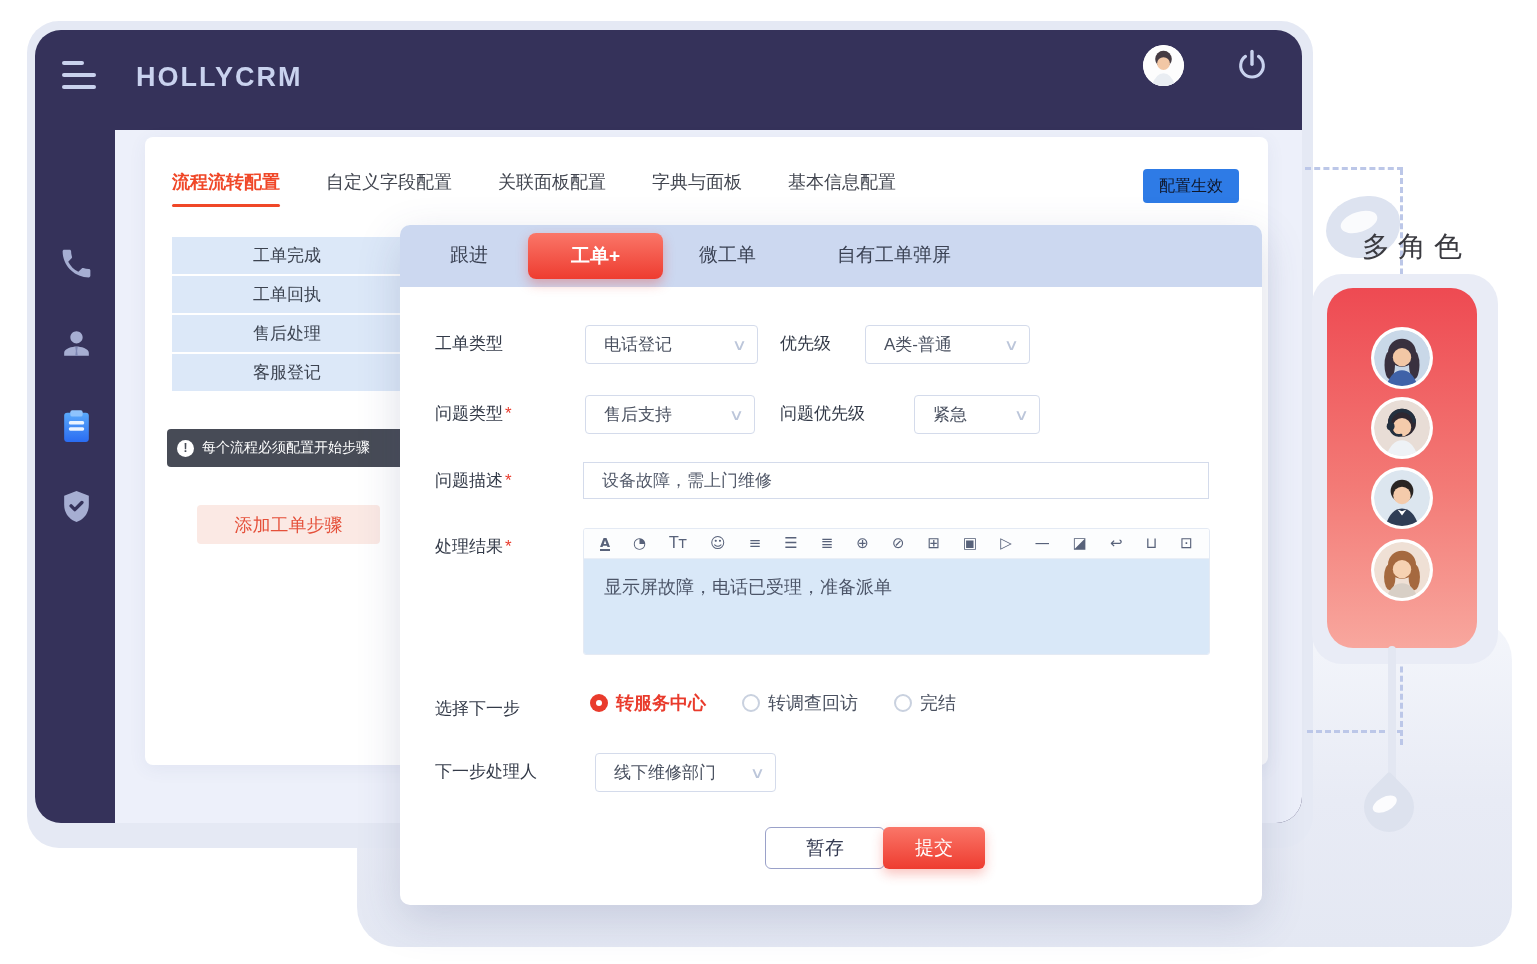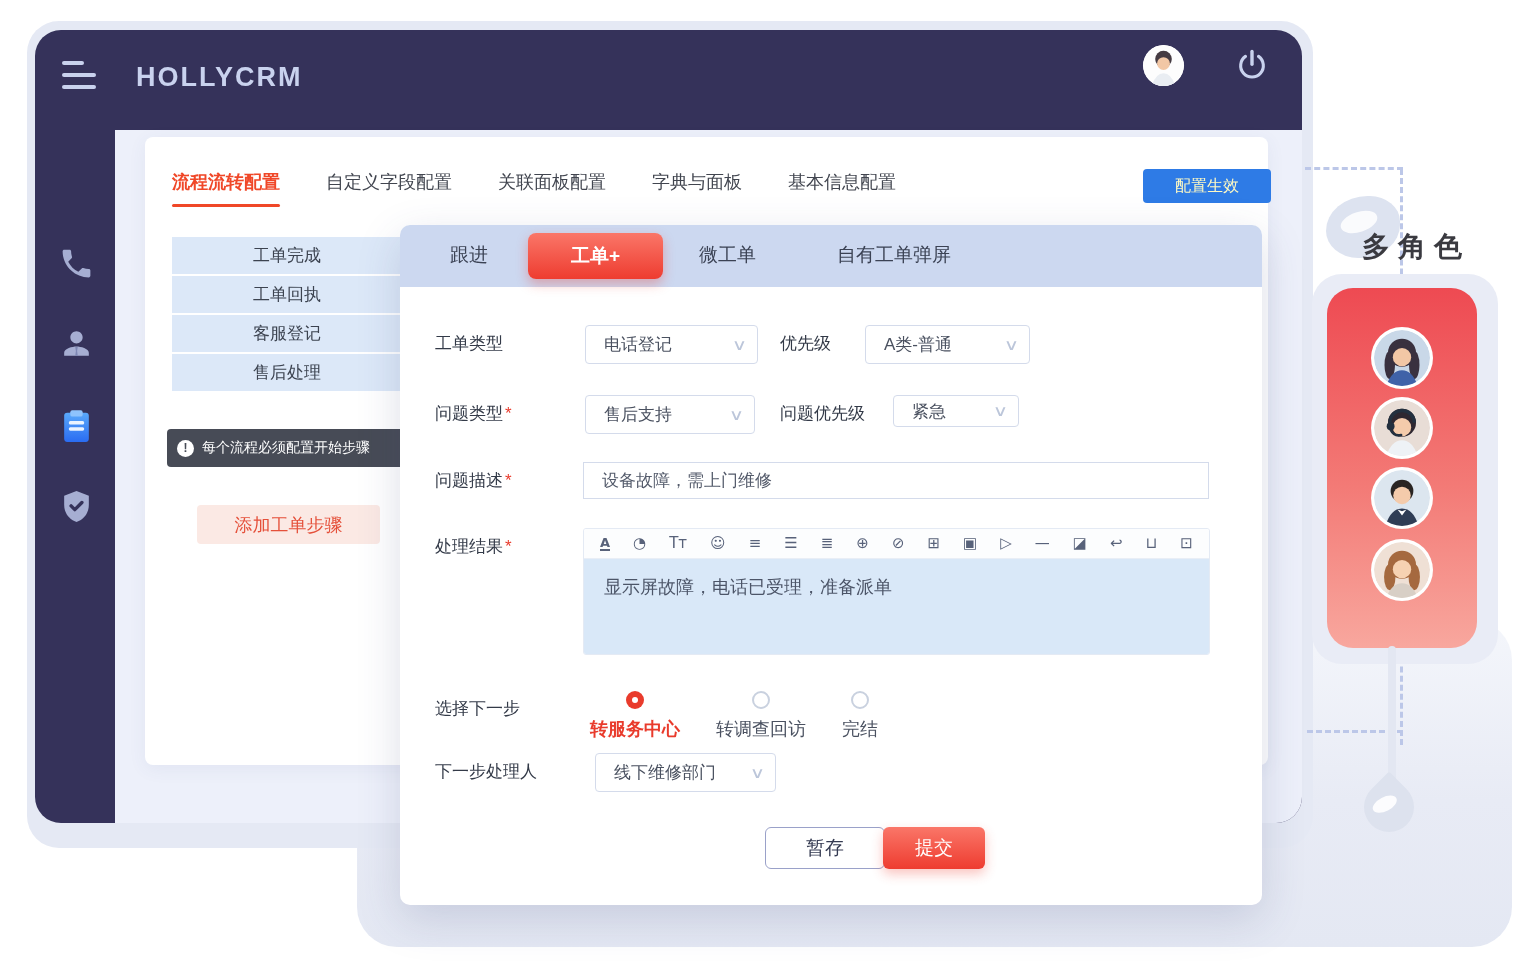--- a/index.html
+++ b/index.html
@@ -32,21 +32,21 @@
   .side-ic{position:absolute;left:23px;width:37px;height:37px;}
   #content-bg{position:absolute;left:80px;top:100px;width:1187px;height:693px;background:#edf0fa;}
 
   
   #card{left:145px;top:137px;width:1123px;height:628px;background:#fff;border-radius:8px;
     box-shadow:0 4px 18px rgba(70,80,140,.07);}
   #page-tabs{left:172px;top:170px;display:flex;gap:46px;font-size:18px;color:#41454f;}
   .ptab{position:relative;padding-bottom:13px;cursor:pointer;white-space:nowrap;}
   .ptab.active{color:#f04728;font-weight:bold;}
   .ptab.active::after{content:"";position:absolute;left:0;right:0;bottom:0;height:3px;background:#f04728;border-radius:2px;}
-  #apply-btn{left:1143px;top:169px;width:128px;height:34px;background:var(--accent-blue);color:#fef9c3;border:none;
+  #apply-btn{left:1143px;top:169px;width:96px;height:34px;background:var(--accent-blue);color:#0f172a;border:none;
     border-radius:4px;font-size:16px;font-family:inherit;cursor:pointer;}
 
   #step-list{left:172px;top:237px;width:256px;}
   .srow{height:37px;margin-bottom:2px;background:var(--row-bg);color:#3c4350;font-size:17px;
     display:flex;align-items:center;justify-content:center;padding-right:26px;cursor:pointer;}
 
   #notice{left:167px;top:429px;width:240px;height:38px;background:#474b56;border-radius:4px;
     display:flex;align-items:center;gap:8px;padding:0 10px;color:#fff;font-size:14px;}
   #notice .bang{width:17px;height:17px;border-radius:50%;background:#fff;color:#474b56;font-weight:bold;
     font-size:12px;display:flex;align-items:center;justify-content:center;flex:0 0 17px;}
@@ -72,21 +72,21 @@
 
   #editor{position:absolute;left:183px;top:303px;width:627px;height:127px;border:1px solid #e4eaf4;
     border-radius:3px;overflow:hidden;}
   #etoolbar{height:30px;background:#fcfdfe;border-bottom:1px solid #e9eef6;display:flex;align-items:center;
     justify-content:space-between;padding:0 16px;}
   .eic{font-size:15px;color:#58627a;cursor:pointer;line-height:1;font-family:"DejaVu Sans",sans-serif;}
   .eic.u{border-bottom:2px solid #58627a;font-weight:bold;font-size:13px;}
   #ebody{height:96px;background:var(--editor-bg);padding:16px 20px;font-size:18px;color:#4c5568;}
 
   .rgroup{position:absolute;left:190px;top:466px;display:flex;gap:36px;align-items:center;}
-  .ritem{display:flex;align-items:center;gap:8px;font-size:18px;color:#4a5160;cursor:pointer;flex-direction:column;}
+  .ritem{display:flex;align-items:center;gap:8px;font-size:18px;color:#4a5160;cursor:pointer;}
   .rdot{width:18px;height:18px;border-radius:50%;flex:0 0 18px;position:relative;}
   .rdot.on{background:#e93b2c;}
   .rdot.on::after{content:"";position:absolute;left:6px;top:6px;width:6px;height:6px;border-radius:50%;background:#fff;}
   .rdot.off{border:2px solid #c9d1df;background:#fff;}
   .ritem.on{color:#e93b2c;font-weight:bold;}
 
   #btn-save{position:absolute;left:365px;top:602px;width:120px;height:42px;background:#fff;border:1px solid #9aa1c9;
     border-radius:6px;font-size:19px;color:#353b52;font-family:inherit;cursor:pointer;}
   #btn-submit{position:absolute;left:483px;top:602px;width:102px;height:42px;border:none;border-radius:6px;
     background:linear-gradient(180deg,#fa7668 0%,#ee3c30 100%);color:#fff;font-size:19px;font-family:inherit;
@@ -94,21 +94,21 @@
 
   
   .dash-h{border-top:3px dashed #bcc7e8;}
   .dash-v{border-left:3px dashed #bcc7e8;}
   #dash-top{left:1305px;top:167px;width:98px;height:0;}
   #dash-vert{left:1400px;top:169px;width:0;height:576px;}
   #dash-bot{left:1307px;top:730px;width:96px;height:0;}
   #blob{left:1326px;top:196px;width:74px;height:62px;background:#dde3f0;border-radius:58% 42% 55% 45%;}
   #blob::after{content:"";position:absolute;left:14px;top:16px;width:38px;height:20px;background:#fff;
     border-radius:50%;transform:rotate(-18deg);opacity:.85;}
-  #roles-label{left:1362px;top:228px;font-size:28px;font-weight:bold;color:#3a3a40;letter-spacing:8px;white-space:nowrap;}
+  #roles-label{left:1362px;top:228px;font-size:28px;font-weight:normal;color:#3a3a40;letter-spacing:8px;white-space:nowrap;}
   #panel-wrap{left:1312px;top:274px;width:186px;height:390px;background:#e9ecf6;border-radius:30px;}
   #red-panel{left:1327px;top:288px;width:150px;height:360px;border-radius:26px;
     background:linear-gradient(180deg,#ee4a52 0%,#f37a76 55%,#f8a79e 100%);}
   .pavatar{position:absolute;left:44px;width:62px;height:62px;border-radius:50%;border:3px solid rgba(255,255,255,.92);
     overflow:hidden;background:#fff;}
   #stem{left:1388px;top:646px;width:8px;height:142px;background:#e3e7f2;border-radius:4px;}
   #drop{left:1364px;top:782px;width:50px;height:50px;background:#dde2ee;border-radius:4% 50% 50% 50%;
     transform:rotate(45deg);}
   #drop::after{content:"";position:absolute;left:13px;top:13px;width:14px;height:26px;background:#fff;
     border-radius:50%;transform:rotate(18deg);opacity:.9;}
@@ -189,22 +189,22 @@
     <div class="ptab">自定义字段配置</div>
     <div class="ptab">关联面板配置</div>
     <div class="ptab">字典与面板</div>
     <div class="ptab">基本信息配置</div>
   </div>
   <button id="apply-btn" class="abs">配置生效</button>
 
   <div id="step-list" class="abs">
     <div class="srow">工单完成</div>
     <div class="srow">工单回执</div>
+    <div class="srow">售后处理</div>
     <div class="srow">客服登记</div>
-    <div class="srow">售后处理</div>
   </div>
 
   <div id="notice" class="abs">
     <span class="bang">!</span>
     <span>每个流程必须配置开始步骤</span>
   </div>
   <button id="add-step" class="abs">添加工单步骤</button>
 
   <div id="modal" class="abs">
     <div id="mtabs">
@@ -228,21 +228,21 @@
       </div>
 
     <div class="flabel" style="left:35px;top:177px;">
       <span>问题类型</span><span class="req">*</span></div>
     <div class="sel" style="left:185px;top:170px;width:170px;height:39px;">
       <span>售后支持</span>
         <span class="chev">∨</span>
       </div>
     <div class="flabel" style="left:380px;top:177px;">
       <span>问题优先级</span></div>
-    <div class="sel" style="left:493px;top:170px;width:126px;height:32px;">
+    <div class="sel" style="left:514px;top:170px;width:126px;height:39px;">
       <span>紧急</span>
         <span class="chev">∨</span>
       </div>
 
     <div class="flabel" style="left:35px;top:244px;">
       <span>问题描述</span><span class="req">*</span></div>
     <input class="tinput" style="left: 183px; top: 237px; width: 626px; height: 37px;" value="设备故障，需上门维修">
 
     <div class="flabel" style="left:35px;top:310px;">
       <span>处理结果</span><span class="req">*</span></div>

